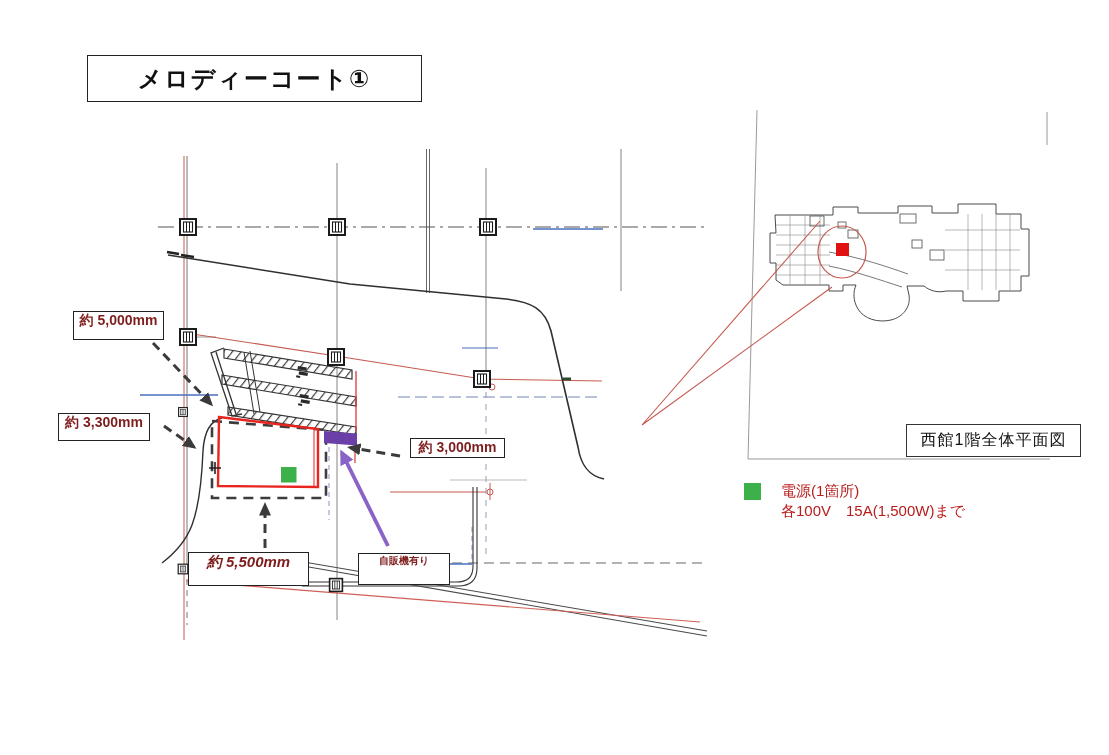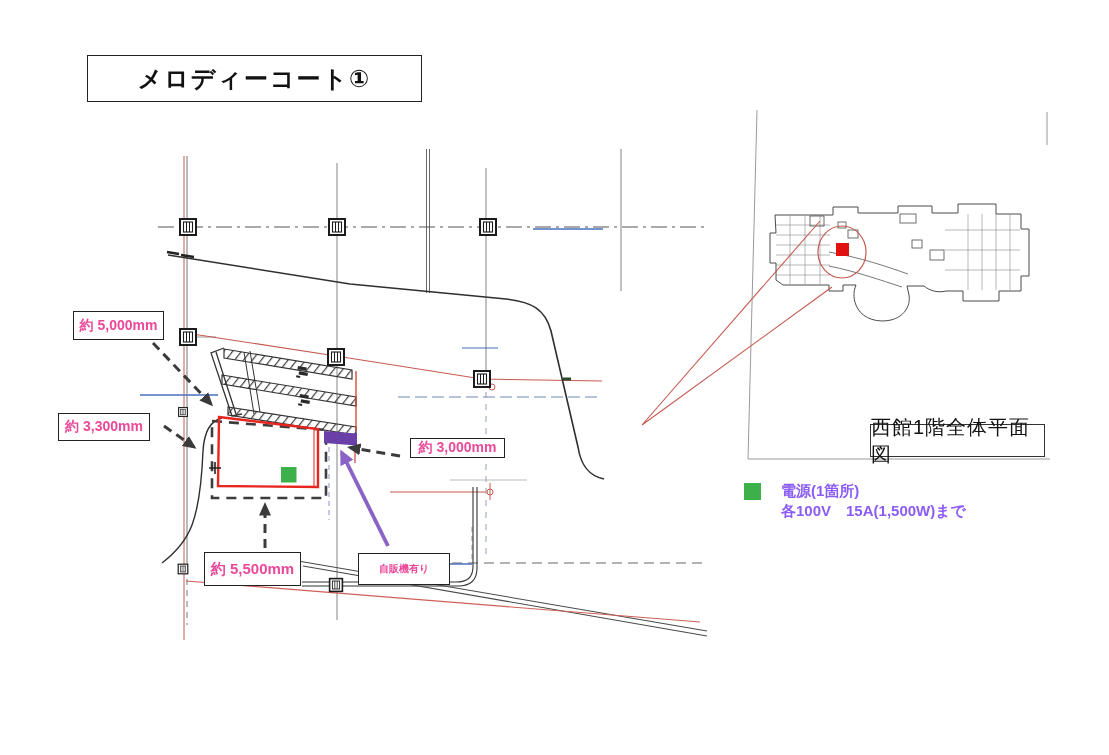--- a/index.html
+++ b/index.html
@@ -3,37 +3,37 @@
 <meta charset="utf-8">
 <style>
   html,body{margin:0;padding:0;background:#fff;}
   #page{
     position:relative;width:1109px;height:755px;background:#ffffff;overflow:hidden;
     font-family:"Liberation Sans","DejaVu Sans",sans-serif;color:#111;padding-left:19px;
   }
   #drawing{position:absolute;left:0;top:0;}
   .labelbox{
     position:absolute;background:#ffffff;border:1.4px solid #222;
-    display:flex;align-items:center;justify-content:center;
-    font-weight:bold;font-size:14px;white-space:nowrap;color:#ec4899;
+    display:flex;justify-content:center;
+    font-weight:bold;font-size:14px;white-space:nowrap;color:#7f1d1d;
     box-sizing:border-box;z-index:5;
   }
   .titlebox{
     position:absolute;left:87px;top:55px;width:333px;height:45px;
     background:#fff;border:1.6px solid #222;display:flex;align-items:center;justify-content:center;
     font-size:24px;font-weight:bold;letter-spacing:2px;z-index:5;
   }
   .ovcaption{
-    position:absolute;left:870px;top:424px;width:173px;height:31px;
+    position:absolute;left:906px;top:424px;width:173px;height:31px;
     background:#fff;border:1.2px solid #333;display:flex;align-items:center;justify-content:center;
-    font-size:20px;z-index:5;letter-spacing:1px;
+    font-size:16px;z-index:5;letter-spacing:1px;
   }
   #legend{position:absolute;left:744px;top:481px;display:flex;gap:20px;z-index:5;}
   #legend .swatch{width:17px;height:17px;background:#3cb14a;margin-top:2px;}
-  #legend .ltext{font-weight:bold;font-size:15px;line-height:20px;color:#8b5cf6;}
+  #legend .ltext{font-weight:normal;font-size:15px;line-height:20px;color:#b91c1c;}
 </style>
 </head>
 <body>
 
 <div id="page">
 
   <svg id="drawing" width="1109" height="755" viewBox="0 0 1109 755">
     <defs>
       <pattern id="hat" width="7" height="7" patternUnits="userSpaceOnUse" patternTransform="rotate(38)">
         <line x1="0" y1="0" x2="0" y2="7" stroke="#3f3f3f" stroke-width="2.4"></line>
@@ -199,21 +199,21 @@
   </div>
 
   <div class="labelbox" style="left:58px;top:413px;width:92px;height:28px;">
     <span>約 3,300mm</span>
   </div>
 
   <div class="labelbox" style="left:410px;top:438px;width:95px;height:20px;">
     <span>約 3,000mm</span>
   </div>
 
-  <div class="labelbox" style="left:204px;top:552px;width:97px;height:34px;font-size:15px;">
+  <div class="labelbox" style="left:188px;top:552px;width:121px;height:34px;font-size:15px;font-style:italic;">
     <span>約 5,500mm</span>
   </div>
 
   <div class="labelbox" style="left:358px;top:553px;width:92px;height:32px;font-size:10px;">
     <span>自販機有り</span>
   </div>
 
   <div class="ovcaption">
     <span>西館1階全体平面図</span>
   </div>

